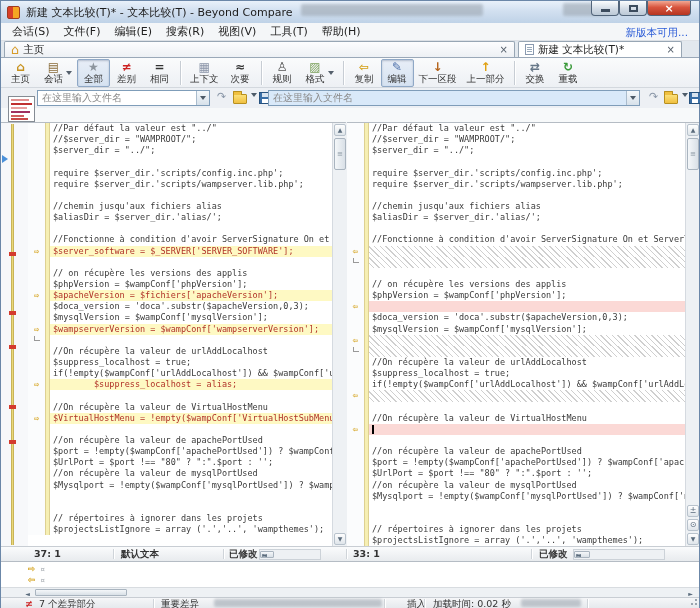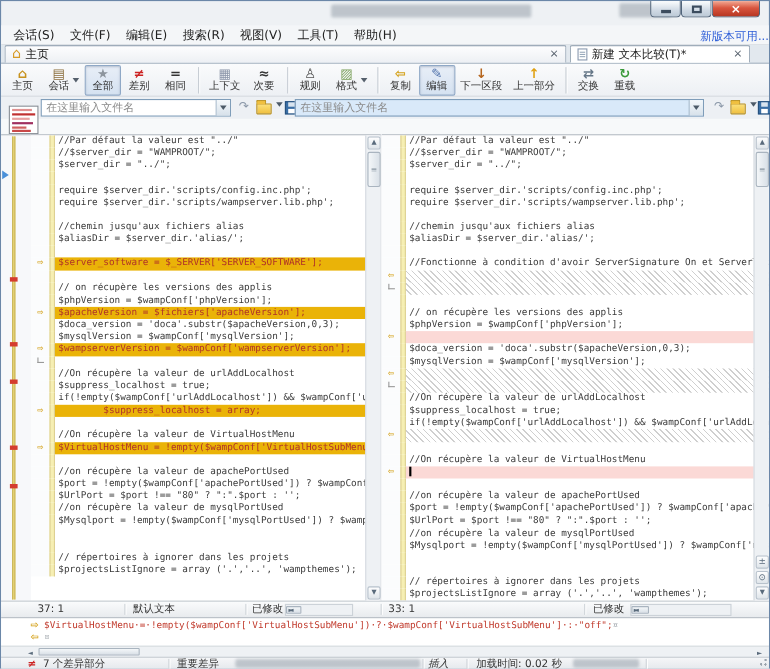--- a/index.html
+++ b/index.html
@@ -23,21 +23,21 @@
   .winbtn.close { width:44px; background:linear-gradient(#f2a893,#d8553e 45%,#b63521);
     color:#fff; font-size:11px; font-weight:bold; }
   .min-bar { width:9px; height:3px; background:#3c4c5e; margin-top:5px; }
   .max-box { width:9px; height:7px; border:2px solid #3c4c5e; }
 
   
   .menubar { position:absolute; left:0; top:22px; right:0; height:18px; background:#f4f6f8;
     border-bottom:1px solid #dde1e6; display:flex; align-items:center; padding-left:4px;
     font-size:11px; color:#222; }
   .menu-item { padding:19px 7px; white-space:nowrap; }
-  .update-link { position:absolute; right:0; top:25px; font-size:10.5px; color:#2a5bd7; }
+  .update-link { position:absolute; right:11px; top:25px; font-size:10.5px; color:#2a5bd7; }
 
   
   .tabbar { position:absolute; left:0; top:40px; right:0; height:17px; background:#e2e8ee;
     border-bottom:1px solid #9aa8b8; display:flex; align-items:flex-end; padding-left:3px; }
   .tab { height:16px; border:1px solid #98a6b4; border-bottom:none; border-radius:2px 2px 0 0;
     display:flex; align-items:center; font-size:10.5px; color:#222; padding:0 6px; margin-right:3px; }
   .tab.home { width:511px; background:linear-gradient(#fdfdfe,#edf0f4); }
   .tab.doc { width:164px; background:#fff; }
   .tab-close { margin-left:auto; color:#56606c; font-size:10px; line-height:10px; }
   .home-glyph { color:#d79b28; font-size:13px; line-height:12px; margin-right:4px; }
@@ -109,42 +109,42 @@
   .pane.rp { left:346px; width:352px; }
   .crow { display:flex; height:11.15px; align-items:stretch;
     font-family:"DejaVu Sans Mono", monospace; font-size:8.5px; line-height:11.15px; white-space:pre; }
   .gut { width:17px; flex:none; background:#fbfcfd; display:flex; align-items:center;
     justify-content:center; font-size:9px; color:#d4a017; font-weight:bold; }
   .gut.cont::after { content:""; width:5px; height:4px; border-left:1px solid #999;
     border-bottom:1px solid #999; margin-bottom:4px; }
   .band { width:5px; flex:none; background:#f6efb3; border-left:1px solid #ddd092;
     border-right:1px solid #ddd092; }
   .ctext { flex:1; overflow:hidden; color:#3a3a3a; padding-left:3px; }
-  .crow.d .ctext { background:#eab308; color:#b03228; }
+  .crow.d .ctext { background:#fef9c3; color:#b03228; }
   .crow.e .ctext { background:#fbd9d6; }
   .crow.h .ctext { background:repeating-linear-gradient(45deg,#ffffff 0 3px,#cfcfcf 3px 4px); }
   .caret { display:inline-block; width:2px; height:9px; background:#000; vertical-align:middle; }
 
   
   .vscroll { position:absolute; top:122px; width:14px; height:423px; background:#eef1f4;
     border-left:1px solid #d5dae0; z-index:6; }
   .vscroll.lsb { left:331px; } .vscroll.rsb { left:684px; }
   .vsbtn { position:absolute; left:1px; width:12px; height:12px;
     background:linear-gradient(#fefefe,#dfe5ea); border:1px solid #b8c2cc; border-radius:2px;
     color:#5a6b7c; font-size:6px; line-height:10px; text-align:center; }
   .vsthumb { position:absolute; left:1px; top:15px; width:12px; height:32px;
     background:linear-gradient(90deg,#f4f7f9,#d9e0e7); border:1px solid #a9b4bf; border-radius:2px;
     color:#8a96a2; font-size:7px; line-height:30px; text-align:center; }
   .xbtn { font-size:8px; line-height:10px; }
 
   
   .panestatus { position:absolute; left:0; top:545px; right:0; height:15px;
     background:linear-gradient(#fafbfc,#e8ebee); border-top:1px solid #c8cdd3;
     font-size:9.5px; color:#333; }
-  .panestatus span { position:absolute; line-height:14px; white-space:nowrap; }
+  .panestatus span { position:absolute; line-height:14px; white-space:nowrap;font-weight:bold; }
   .pssep { position:absolute; top:2px; bottom:2px; width:1px; background:#cfd4d9; box-shadow:1px 0 0 #fff; }
   .hmini { position:absolute; top:2px; height:11px; background:#eef1f4; border:1px solid #ccd2d8;
     display:flex; align-items:center; }
   .ha { font-size:6px; color:#5a6b7c; width:9px; text-align:center; line-height:9px; }
   .hthumb { height:7px; background:linear-gradient(#f4f7f9,#d9e0e7); border:1px solid #a9b4bf; border-radius:1px; }
 
   
   .detail { position:absolute; left:0; top:560px; right:0; height:26px; background:#fff;
     border-top:1px solid #b5bcc4; padding-left:22px; padding-top:1px; }
   .drow { height:11.5px; display:flex; align-items:center; }
@@ -167,20 +167,24 @@
     background:
       radial-gradient(circle at 7px 1px, #9aa4ae 1px, transparent 1.2px),
       radial-gradient(circle at 7px 5px, #9aa4ae 1px, transparent 1.2px),
       radial-gradient(circle at 3px 5px, #9aa4ae 1px, transparent 1.2px); }
 </style>
 </head>
 <body>
 
 <div class="window">
 
+  <div class="titlebar">
+    <div class="app-icon"></div>
+    <div class="title-text">新建 文本比较(T)* - 文本比较(T) - Beyond Compare</div>
+  </div>
   <div class="redact" style="left:300px; top:3px; width:182px; height:12px;"></div>
   <div class="redact" style="left:562px; top:2px; width:47px; height:13px;"></div>
   <div class="winbtns">
     <div class="winbtn min">
         <div class="min-bar"></div>
       </div>
     <div class="winbtn max">
         <div class="max-box"></div>
       </div>
     <div class="winbtn close">×</div>
@@ -353,33 +357,34 @@
       <div class="crow n"><span class="gut"></span><span class="band"></span><span class="ctext">//Par défaut la valeur est "../"</span></div>
       <div class="crow n"><span class="gut"></span><span class="band"></span><span class="ctext">//$server_dir = "WAMPROOT/";</span></div>
       <div class="crow n"><span class="gut"></span><span class="band"></span><span class="ctext">$server_dir = "../";</span></div>
       <div class="crow n"><span class="gut"></span><span class="band"></span><span class="ctext"></span></div>
       <div class="crow n"><span class="gut"></span><span class="band"></span><span class="ctext">require $server_dir.'scripts/config.inc.php';</span></div>
       <div class="crow n"><span class="gut"></span><span class="band"></span><span class="ctext">require $server_dir.'scripts/wampserver.lib.php';</span></div>
       <div class="crow n"><span class="gut"></span><span class="band"></span><span class="ctext"></span></div>
       <div class="crow n"><span class="gut"></span><span class="band"></span><span class="ctext">//chemin jusqu'aux fichiers alias</span></div>
       <div class="crow n"><span class="gut"></span><span class="band"></span><span class="ctext">$aliasDir = $server_dir.'alias/';</span></div>
       <div class="crow n"><span class="gut"></span><span class="band"></span><span class="ctext"></span></div>
+      <div class="crow n"><span class="gut"></span><span class="band"></span><span class="ctext">//Fonctionne à condition d'avoir ServerSignature On et</span></div>
       <div class="crow d"><span class="gut">⇨</span><span class="band"></span><span class="ctext">$server_software = $_SERVER['SERVER_SOFTWARE'];</span></div>
       <div class="crow n"><span class="gut"></span><span class="band"></span><span class="ctext"></span></div>
       <div class="crow n"><span class="gut"></span><span class="band"></span><span class="ctext">// on récupère les versions des applis</span></div>
       <div class="crow n"><span class="gut"></span><span class="band"></span><span class="ctext">$phpVersion = $wampConf['phpVersion'];</span></div>
       <div class="crow d"><span class="gut">⇨</span><span class="band"></span><span class="ctext">$apacheVersion = $fichiers['apacheVersion'];</span></div>
       <div class="crow n"><span class="gut"></span><span class="band"></span><span class="ctext">$doca_version = 'doca'.substr($apacheVersion,0,3);</span></div>
       <div class="crow n"><span class="gut"></span><span class="band"></span><span class="ctext">$mysqlVersion = $wampConf['mysqlVersion'];</span></div>
       <div class="crow d"><span class="gut">⇨</span><span class="band"></span><span class="ctext">$wampserverVersion = $wampConf['wampserverVersion'];</span></div>
       <div class="crow n"><span class="gut cont"></span><span class="band"></span><span class="ctext"></span></div>
       <div class="crow n"><span class="gut"></span><span class="band"></span><span class="ctext">//On récupère la valeur de urlAddLocalhost</span></div>
       <div class="crow n"><span class="gut"></span><span class="band"></span><span class="ctext">$suppress_localhost = true;</span></div>
       <div class="crow n"><span class="gut"></span><span class="band"></span><span class="ctext">if(!empty($wampConf['urlAddLocalhost']) &amp;&amp; $wampConf['u</span></div>
-      <div class="crow d"><span class="gut">⇨</span><span class="band"></span><span class="ctext">        $suppress_localhost = array;</span></div>
+      <div class="crow d"><span class="gut">⇨</span><span class="band"></span><span class="ctext">        $suppress_localhost = alias;</span></div>
       <div class="crow n"><span class="gut"></span><span class="band"></span><span class="ctext"></span></div>
       <div class="crow n"><span class="gut"></span><span class="band"></span><span class="ctext">//On récupère la valeur de VirtualHostMenu</span></div>
       <div class="crow d"><span class="gut">⇨</span><span class="band"></span><span class="ctext">$VirtualHostMenu = !empty($wampConf['VirtualHostSubMenu</span></div>
       <div class="crow n"><span class="gut"></span><span class="band"></span><span class="ctext"></span></div>
       <div class="crow n"><span class="gut"></span><span class="band"></span><span class="ctext">//on récupère la valeur de apachePortUsed</span></div>
       <div class="crow n"><span class="gut"></span><span class="band"></span><span class="ctext">$port = !empty($wampConf['apachePortUsed']) ? $wampConf</span></div>
       <div class="crow n"><span class="gut"></span><span class="band"></span><span class="ctext">$UrlPort = $port !== "80" ? ":".$port : '';</span></div>
       <div class="crow n"><span class="gut"></span><span class="band"></span><span class="ctext">//on récupère la valeur de mysqlPortUsed</span></div>
       <div class="crow n"><span class="gut"></span><span class="band"></span><span class="ctext">$Mysqlport = !empty($wampConf['mysqlPortUsed']) ? $wamp</span></div>
       <div class="crow n"><span class="gut"></span><span class="band"></span><span class="ctext"></span></div>
@@ -459,41 +464,40 @@
     <div class="hmini" style="left:572px; width:92px;">
       <span class="ha">◄</span>
       <div class="hthumb" style="width:16px;"></div>
       <span class="ha" style="margin-left:auto;">►</span>
     </div>
   </div>
 
   <div class="detail">
     <div class="drow">
       <span class="dgut">⇨</span>
-      <span class="dtext">$VirtualHostMenu·=·!empty($wampConf['VirtualHostSubMenu'])·?·$wampConf['VirtualHostSubMenu']·:·"off";</span>
       <span class="deol">¤</span>
     </div>
     <div class="drow">
       <span class="dgut">⇦</span>
       <span class="deol">¤</span>
     </div>
   </div>
   <div class="dscroll">
     <span class="ha" style="left:22px;">◄</span>
     <div class="dthumb"></div>
     <span class="ha" style="right:4px;">►</span>
   </div>
 
   <div class="statusbar">
     <span style="left:24px; color:#cc2222; font-weight:bold;">≠</span>
     <span style="left:38px;">7 个差异部分</span>
     <div class="sbsep" style="left:152px;"></div>
     <span style="left:160px;">重要差异</span>
     <div class="sbsep" style="left:383px;"></div>
-    <span style="left:388px;font-style:italic;">插入</span>
+    <span style="left:406px;">插入</span>
     <div class="sbsep" style="left:423px;"></div>
     <span style="left:432px;">加载时间: 0.02 秒</span>
     <div class="sbsep" style="left:586px;"></div>
     <div class="grip"></div>
   </div>
   <div class="redact" style="left:213px; top:598px; width:168px; height:8px;"></div>
   <div class="redact" style="left:520px; top:598px; width:60px; height:8px;"></div>
 
 </div>
 

